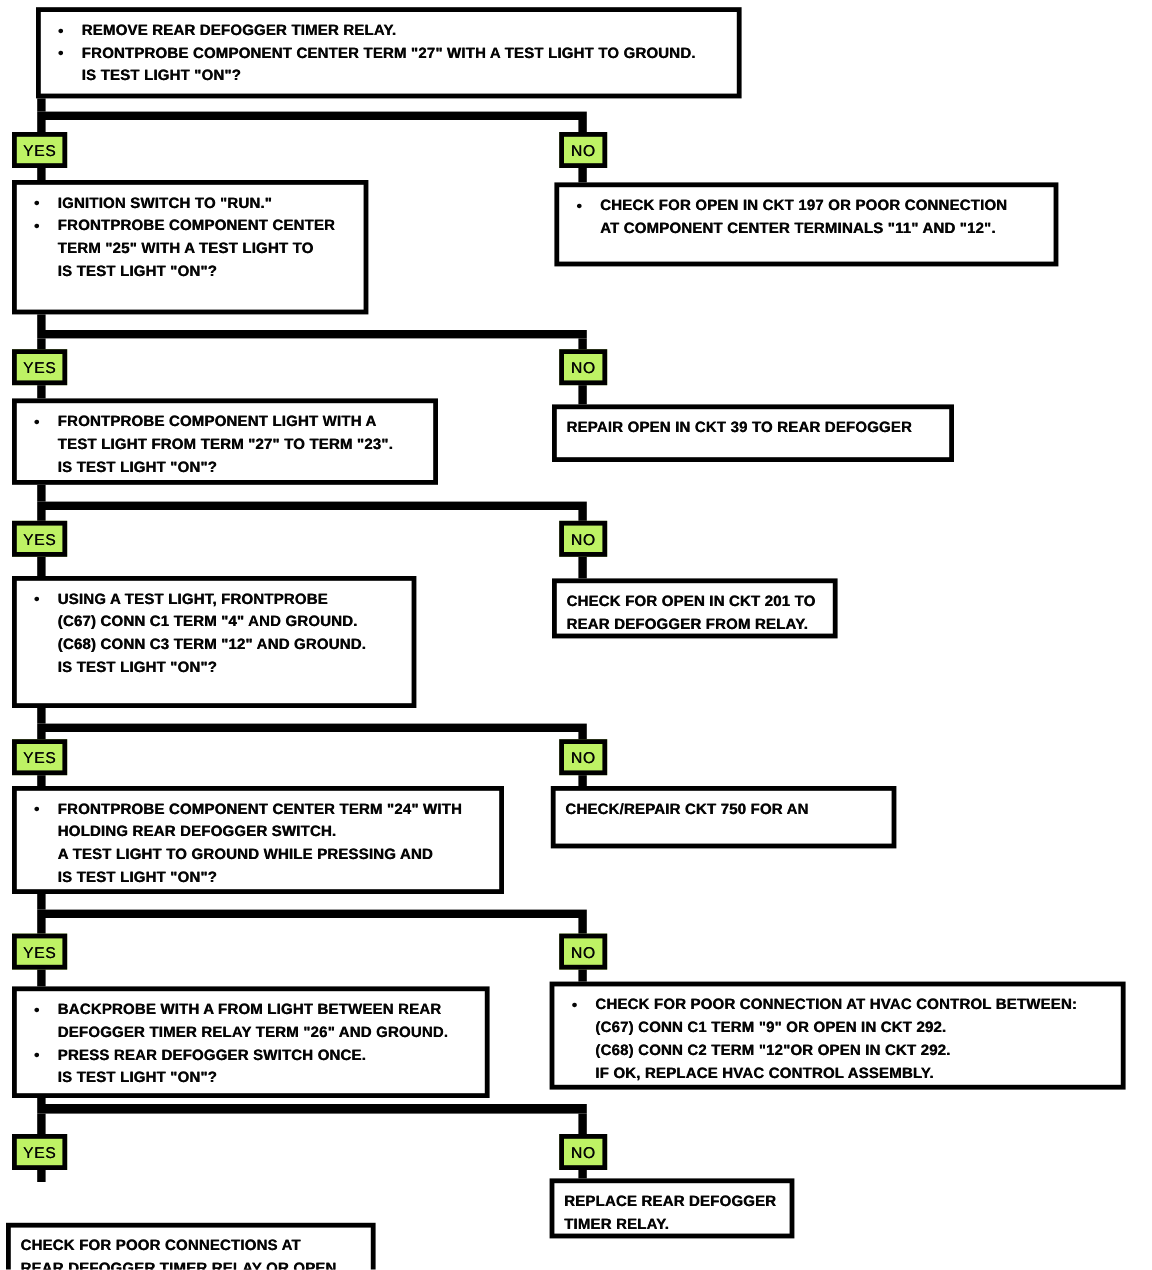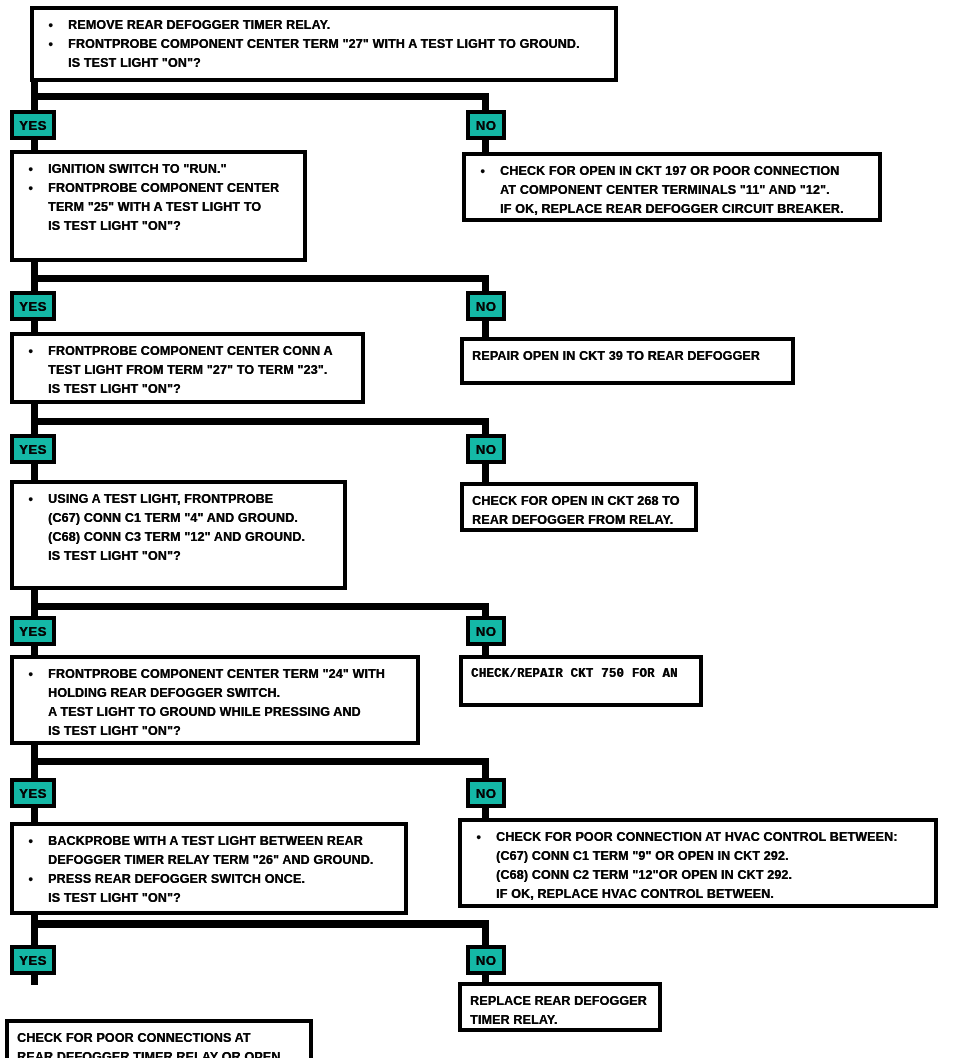--- a/index.html
+++ b/index.html
@@ -15,22 +15,22 @@
     font-weight:700;font-size:12.5px;letter-spacing:.15px;
     padding:6px 6px 4px 6px;
     text-shadow:.35px 0 0 currentColor;
   }
   .line{position:relative;line-height:19px;white-space:nowrap;}
   .line.bullet{padding-left:28px;}
   .line.cont{padding-left:28px;}
   .line.plain{padding-left:2px;}
   .glyph{position:absolute;left:8px;top:0;font-size:9px;text-shadow:none;}
   .lbl{
-    position:absolute;box-sizing:border-box;background:#14b8a6;border:4px solid #000;
-    font-weight:700;font-size:13px;letter-spacing:.6px;
+    position:absolute;box-sizing:border-box;background:#bef264;border:4px solid #000;
+    font-weight:400;font-size:13px;letter-spacing:.6px;
     display:flex;align-items:center;justify-content:center;
     text-shadow:.35px 0 0 currentColor;
   }
   .conn{position:absolute;background:#000;}
 </style>
 </head>
 <body>
 
 <div class="canvas">
 
@@ -42,64 +42,63 @@
 
   <div class="node" style="left:10px;top:150px;width:297px;height:112px;">
       <div class="line bullet"><span class="glyph">●</span><span>IGNITION SWITCH TO "RUN."</span></div>
       <div class="line bullet"><span class="glyph">●</span><span>FRONTPROBE COMPONENT CENTER</span></div>
       <div class="line cont"><span>TERM "25" WITH A TEST LIGHT TO</span></div>
       <div class="line cont"><span>IS TEST LIGHT "ON"?</span></div>
     </div>
   <div class="node" style="left:462px;top:152px;width:420px;height:70px;">
       <div class="line bullet"><span class="glyph">●</span><span>CHECK FOR OPEN IN CKT 197 OR POOR CONNECTION</span></div>
       <div class="line cont"><span>AT COMPONENT CENTER TERMINALS "11" AND "12".</span></div>
-      <div class="line cont"><span>IF OK, REPLACE REAR DEFOGGER CIRCUIT BREAKER.</span></div>
     </div>
 
   <div class="node" style="left:10px;top:332px;width:355px;height:72px;">
-      <div class="line bullet"><span class="glyph">●</span><span>FRONTPROBE COMPONENT CENTER CONN A</span></div>
+      <div class="line bullet"><span class="glyph">●</span><span>FRONTPROBE COMPONENT LIGHT WITH A</span></div>
       <div class="line cont"><span>TEST LIGHT FROM TERM "27" TO TERM "23".</span></div>
       <div class="line cont"><span>IS TEST LIGHT "ON"?</span></div>
     </div>
   <div class="node" style="left:460px;top:337px;width:335px;height:48px;">
       <div class="line plain"><span>REPAIR OPEN IN CKT 39 TO REAR DEFOGGER</span></div>
     </div>
 
   <div class="node" style="left:10px;top:480px;width:337px;height:110px;">
       <div class="line bullet"><span class="glyph">●</span><span>USING A TEST LIGHT, FRONTPROBE</span></div>
       <div class="line cont"><span>(C67) CONN C1 TERM "4" AND GROUND.</span></div>
       <div class="line cont"><span>(C68) CONN C3 TERM "12" AND GROUND.</span></div>
       <div class="line cont"><span>IS TEST LIGHT "ON"?</span></div>
     </div>
   <div class="node" style="left:460px;top:482px;width:238px;height:50px;">
-      <div class="line plain"><span>CHECK FOR OPEN IN CKT 268 TO</span></div>
+      <div class="line plain"><span>CHECK FOR OPEN IN CKT 201 TO</span></div>
       <div class="line plain"><span>REAR DEFOGGER FROM RELAY.</span></div>
     </div>
 
   <div class="node" style="left:10px;top:655px;width:410px;height:90px;">
       <div class="line bullet"><span class="glyph">●</span><span>FRONTPROBE COMPONENT CENTER TERM "24" WITH</span></div>
       <div class="line cont"><span>HOLDING REAR DEFOGGER SWITCH.</span></div>
       <div class="line cont"><span>A TEST LIGHT TO GROUND WHILE PRESSING AND</span></div>
       <div class="line cont"><span>IS TEST LIGHT "ON"?</span></div>
     </div>
-  <div class="node" style="left:459px;top:655px;width:244px;height:52px;font-family:Liberation Mono, monospace;">
+  <div class="node" style="left:459px;top:655px;width:288px;height:52px;">
       <div class="line plain"><span>CHECK/REPAIR CKT 750 FOR AN</span></div>
     </div>
 
   <div class="node" style="left:10px;top:822px;width:398px;height:93px;">
-      <div class="line bullet"><span class="glyph">●</span><span>BACKPROBE WITH A TEST LIGHT BETWEEN REAR</span></div>
+      <div class="line bullet"><span class="glyph">●</span><span>BACKPROBE WITH A FROM LIGHT BETWEEN REAR</span></div>
       <div class="line cont"><span>DEFOGGER TIMER RELAY TERM "26" AND GROUND.</span></div>
       <div class="line bullet"><span class="glyph">●</span><span>PRESS REAR DEFOGGER SWITCH ONCE.</span></div>
       <div class="line cont"><span>IS TEST LIGHT "ON"?</span></div>
     </div>
   <div class="node" style="left:458px;top:818px;width:480px;height:90px;">
       <div class="line bullet"><span class="glyph">●</span><span>CHECK FOR POOR CONNECTION AT HVAC CONTROL BETWEEN:</span></div>
       <div class="line cont"><span>(C67) CONN C1 TERM "9" OR OPEN IN CKT 292.</span></div>
       <div class="line cont"><span>(C68) CONN C2 TERM "12"OR OPEN IN CKT 292.</span></div>
-      <div class="line cont"><span>IF OK, REPLACE HVAC CONTROL BETWEEN.</span></div>
+      <div class="line cont"><span>IF OK, REPLACE HVAC CONTROL ASSEMBLY.</span></div>
     </div>
 
   <div class="node" style="left:5px;top:1019px;width:308px;height:67px;">
       <div class="line plain"><span>CHECK FOR POOR CONNECTIONS AT</span></div>
       <div class="line plain"><span>REAR DEFOGGER TIMER RELAY OR OPEN</span></div>
       <div class="line plain"><span>OR SHORT TO GROUND IN CKT 293.</span></div>
     </div>
   <div class="node" style="left:458px;top:982px;width:204px;height:50px;">
       <div class="line plain"><span>REPLACE REAR DEFOGGER</span></div>
       <div class="line plain"><span>TIMER RELAY.</span></div>

